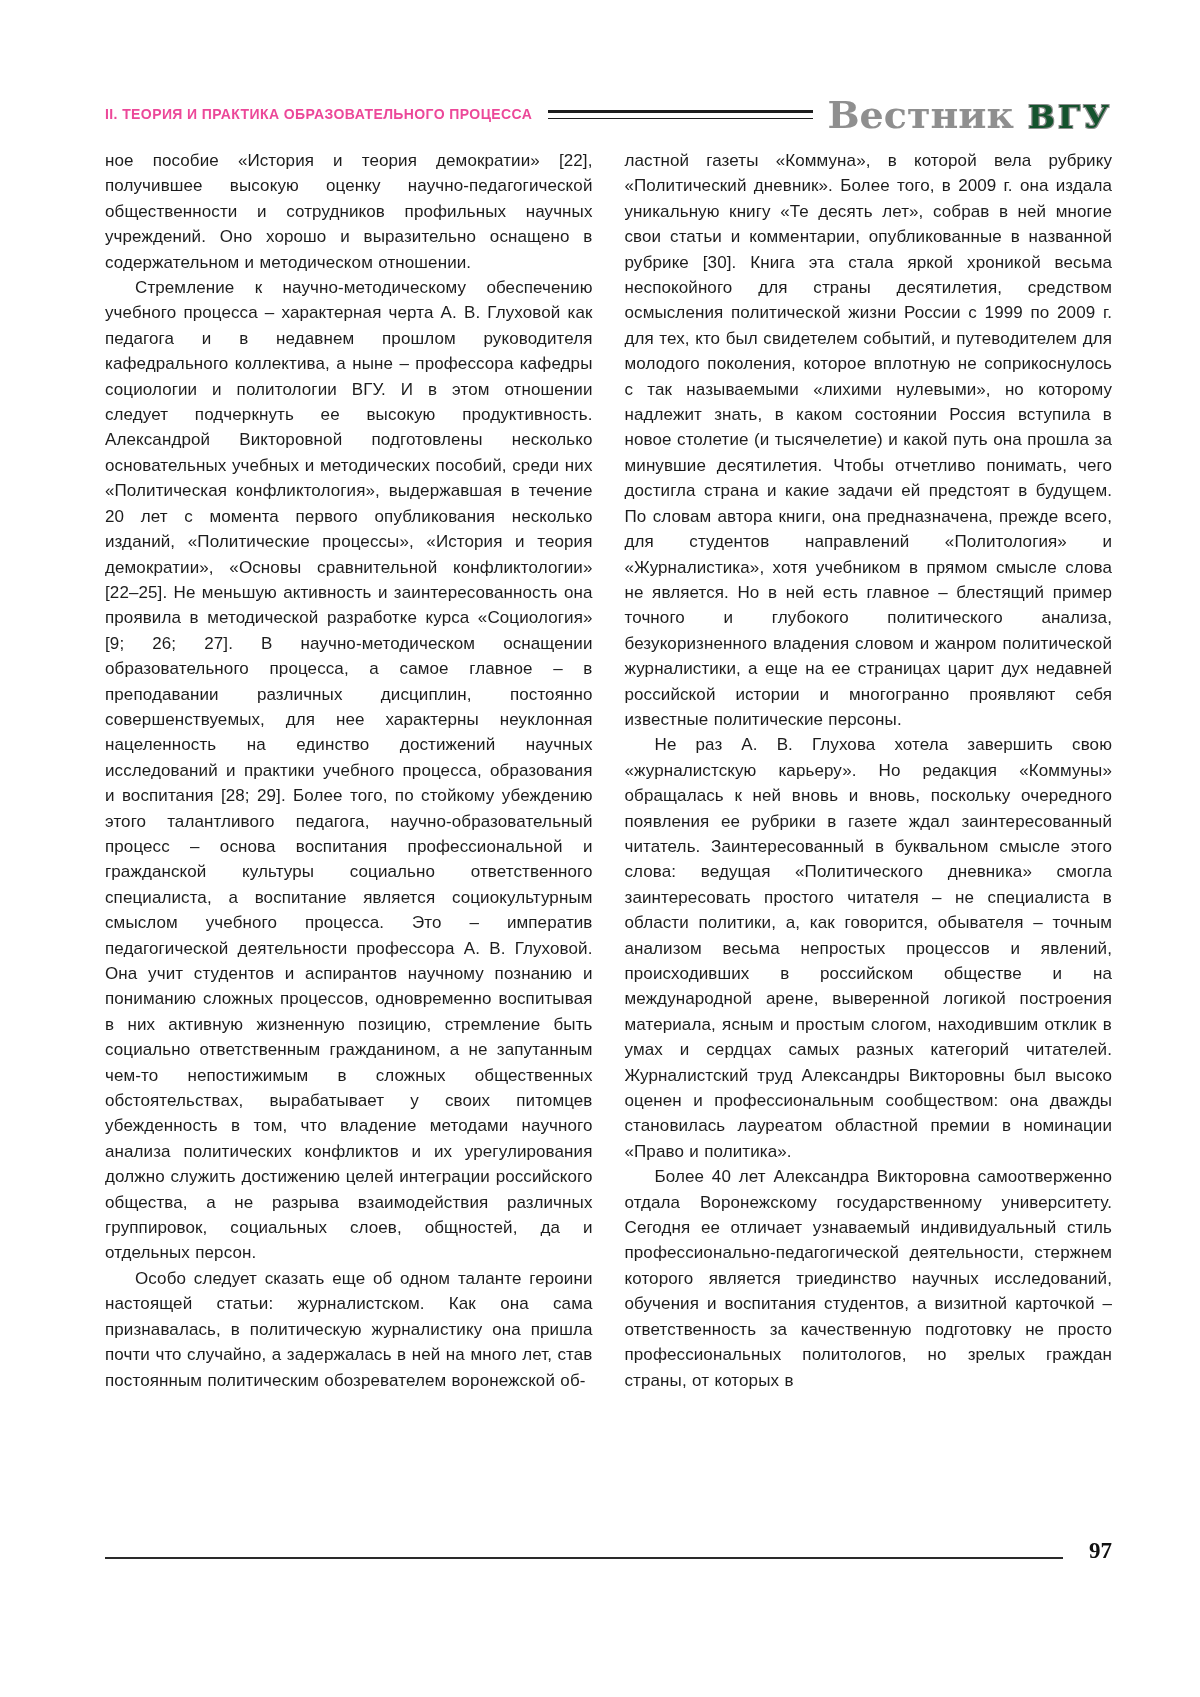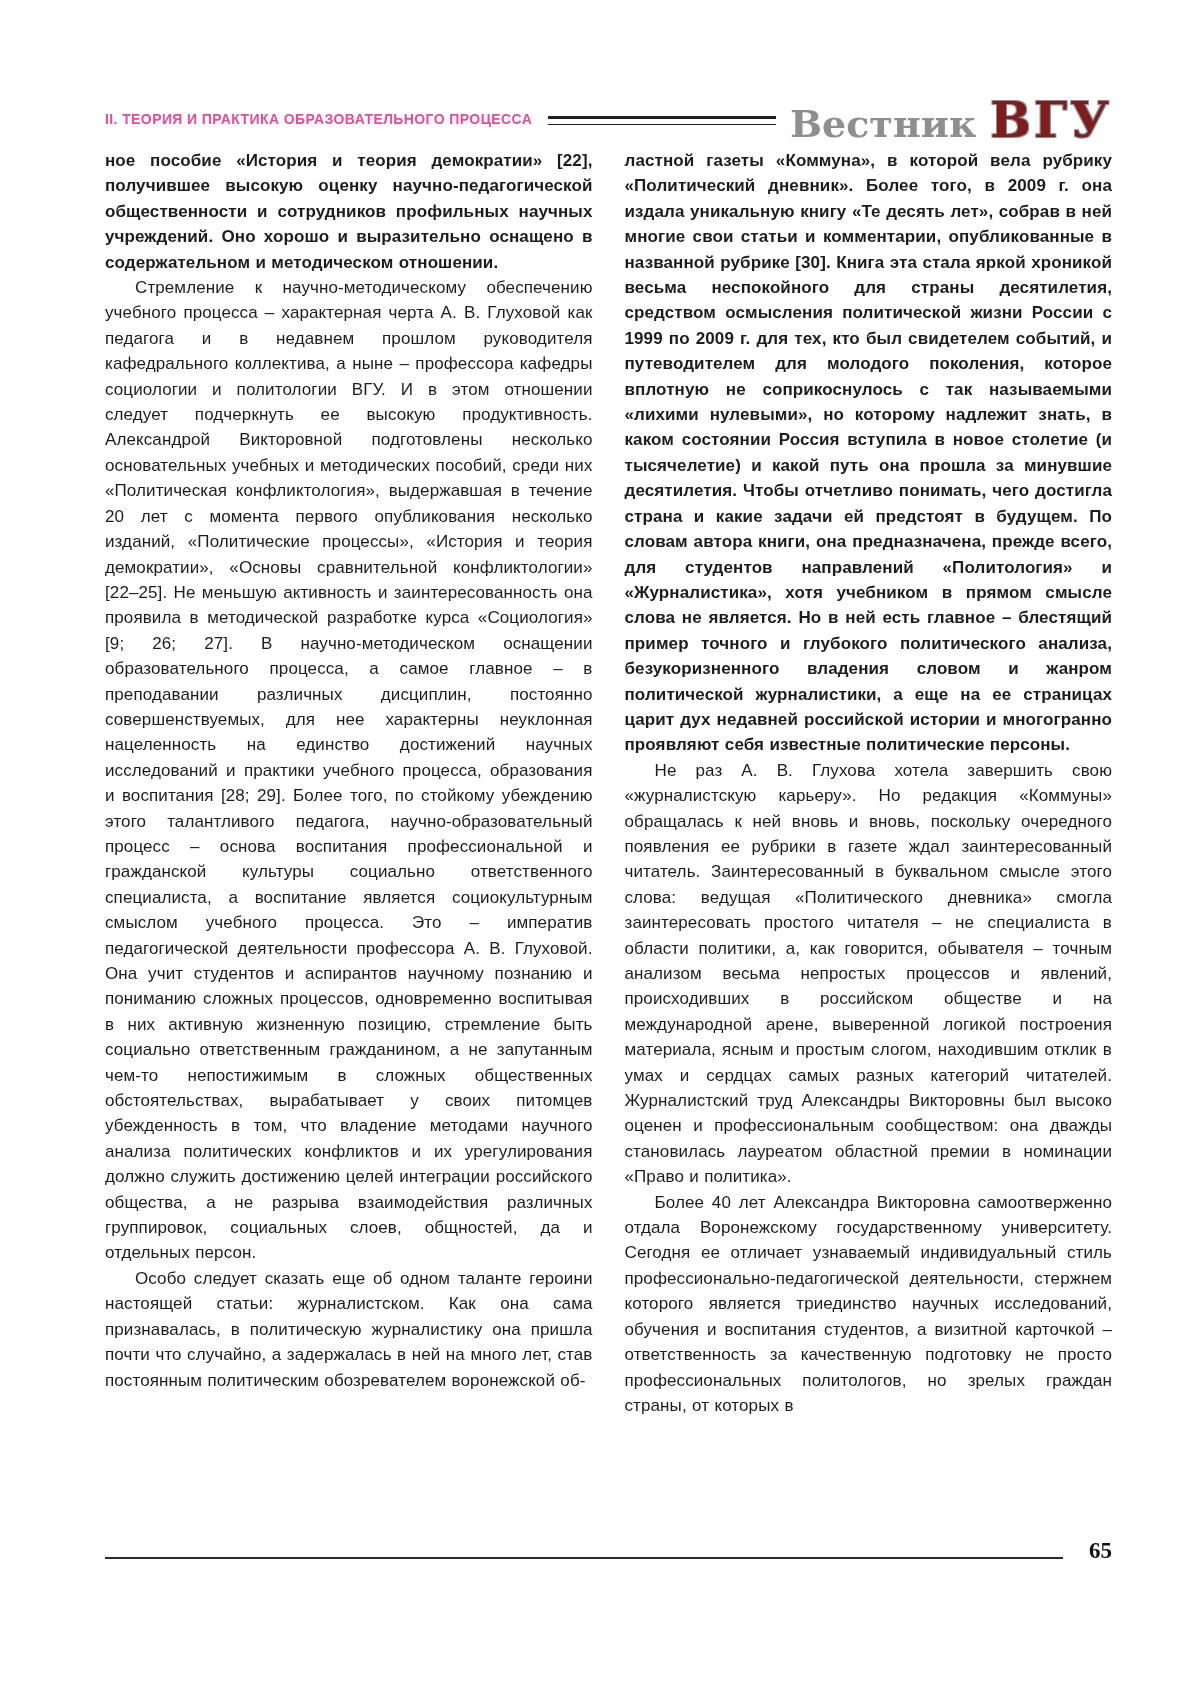--- a/index.html
+++ b/index.html
@@ -48,24 +48,24 @@
     display: flex;
     align-items: baseline;
     gap: 14px;
   }
   .journal-name-1 {
     font-size: 38px;
     font-weight: bold;
     color: #8f8f8f;
   }
   .journal-name-2 {
-    font-size: 48px;
+    font-size: 32px;
     font-weight: bold;
     letter-spacing: 3px;
-    color: #7f1d1d;
+    color: #14532d;
     text-shadow:
       -1px -1px 0 #8f8f8f,
        1px -1px 0 #8f8f8f,
       -1px  1px 0 #8f8f8f,
        1px  1px 0 #8f8f8f;
     text-align: center;
   }
   
   .columns {
     position: absolute;
@@ -84,21 +84,20 @@
     font-size: 17px;
     line-height: 25.4px;
     text-align: justify;
     text-indent: 30px;
     letter-spacing: 0.1px;
     word-spacing: 0.5px;
     hyphens: auto;
   }
   .para.no-indent {
     text-indent: 0;
-    font-weight: bold;
   }
   
   .footer {
     position: absolute;
     left: 105px;
     right: 88px;
     top: 1538px;
     display: flex;
     align-items: flex-end;
   }
@@ -140,16 +139,16 @@
     <div class="column">
       <p class="para no-indent">ластной газеты «Коммуна», в которой вела рубрику «Политический дневник». Более того, в 2009 г. она издала уникальную книгу «Те десять лет», собрав в ней многие свои статьи и комментарии, опубликованные в названной рубрике [30]. Книга эта стала яркой хроникой весьма неспокойного для страны десятилетия, средством осмысления политической жизни России с 1999 по 2009 г. для тех, кто был свидетелем событий, и путеводителем для молодого поколения, которое вплотную не соприкоснулось с так называемыми «лихими нулевыми», но которому надлежит знать, в каком состоянии Россия вступила в новое столетие (и тысячелетие) и какой путь она прошла за минувшие десятилетия. Чтобы отчетливо понимать, чего достигла страна и какие задачи ей предстоят в будущем. По словам автора книги, она предназначена, прежде всего, для студентов направлений «Политология» и «Журналистика», хотя учебником в прямом смысле слова не является. Но в ней есть главное – блестящий пример точного и глубокого политического анализа, безукоризненного владения словом и жанром политической журналистики, а еще на ее страницах царит дух недавней российской истории и многогранно проявляют себя известные политические персоны.</p>
       <p class="para">Не раз А. В. Глухова хотела завершить свою «журналистскую карьеру». Но редакция «Коммуны» обращалась к ней вновь и вновь, поскольку очередного появления ее рубрики в газете ждал заинтересованный читатель. Заинтересованный в буквальном смысле этого слова: ведущая «Политического дневника» смогла заинтересовать простого читателя – не специалиста в области политики, а, как говорится, обывателя – точным анализом весьма непростых процессов и явлений, происходивших в российском обществе и на международной арене, выверенной логикой построения материала, ясным и простым слогом, находившим отклик в умах и сердцах самых разных категорий читателей. Журналистский труд Александры Викторовны был высоко оценен и профессиональным сообществом: она дважды становилась лауреатом областной премии в номинации «Право и политика».</p>
       <p class="para">Более 40 лет Александра Викторовна самоотверженно отдала Воронежскому государственному университету. Сегодня ее отличает узнаваемый индивидуальный стиль профессионально-педагогической деятельности, стержнем которого является триединство научных исследований, обучения и воспитания студентов, а визитной карточкой – ответственность за качественную подготовку не просто профессиональных политологов, но зрелых граждан страны, от которых в</p>
     </div>
 
   </div>
 
   <div class="footer">
     <div class="footer-rule"></div>
-    <div class="page-number">65</div>
+    <div class="page-number">97</div>
   </div>
 
 </div>
 
 </body></html>

